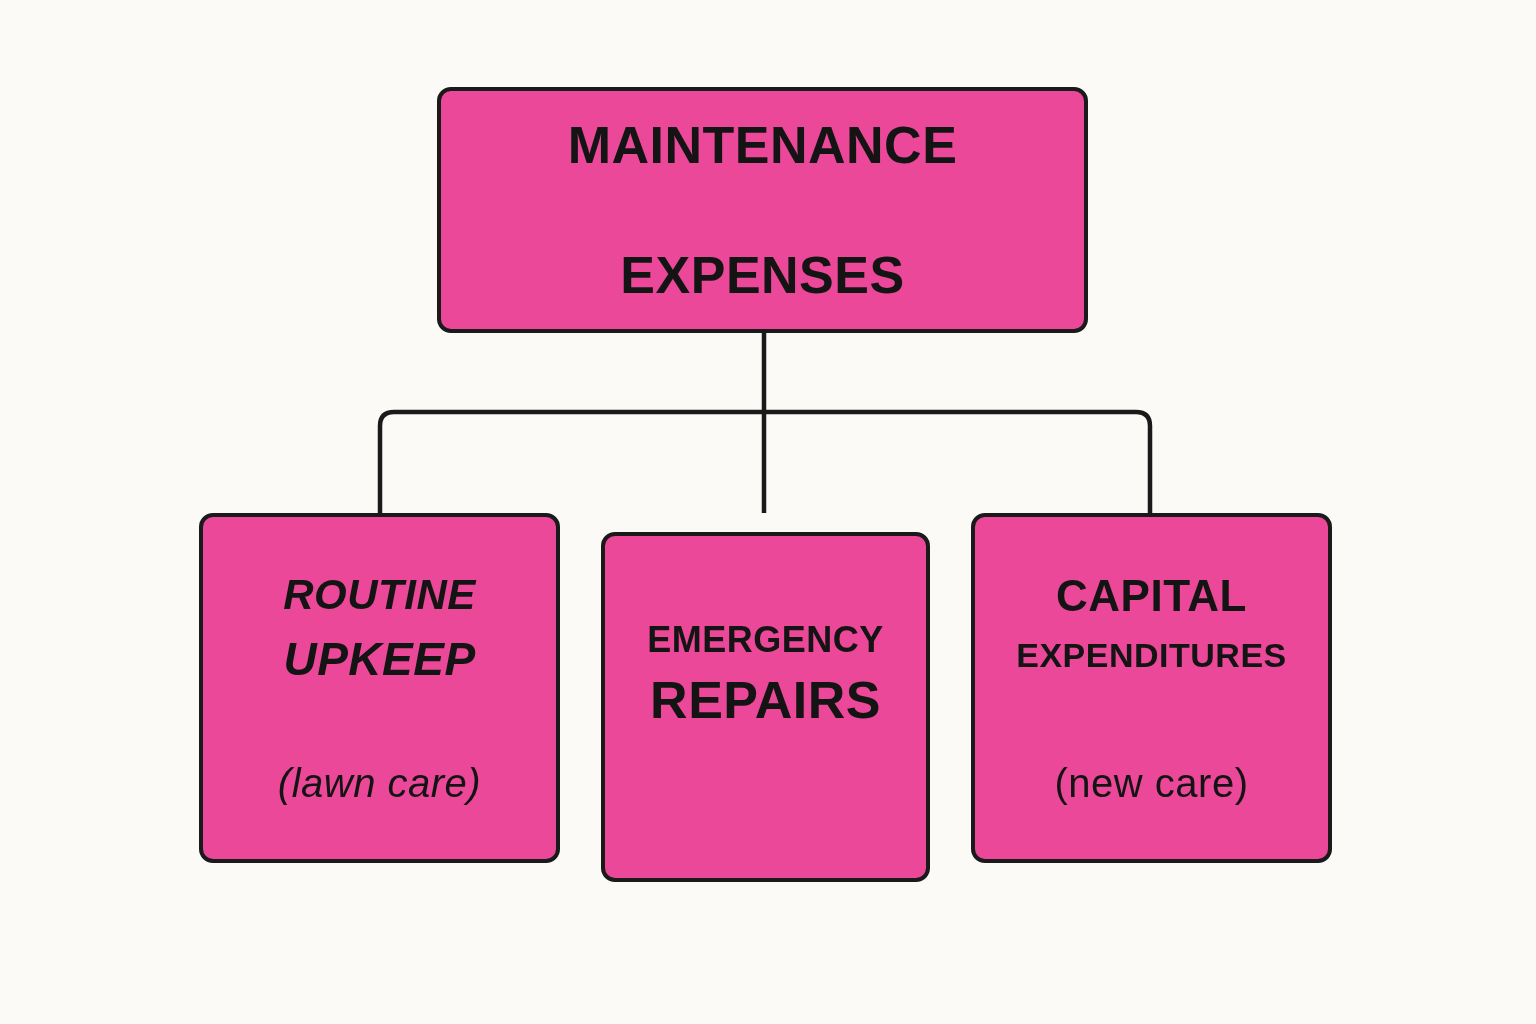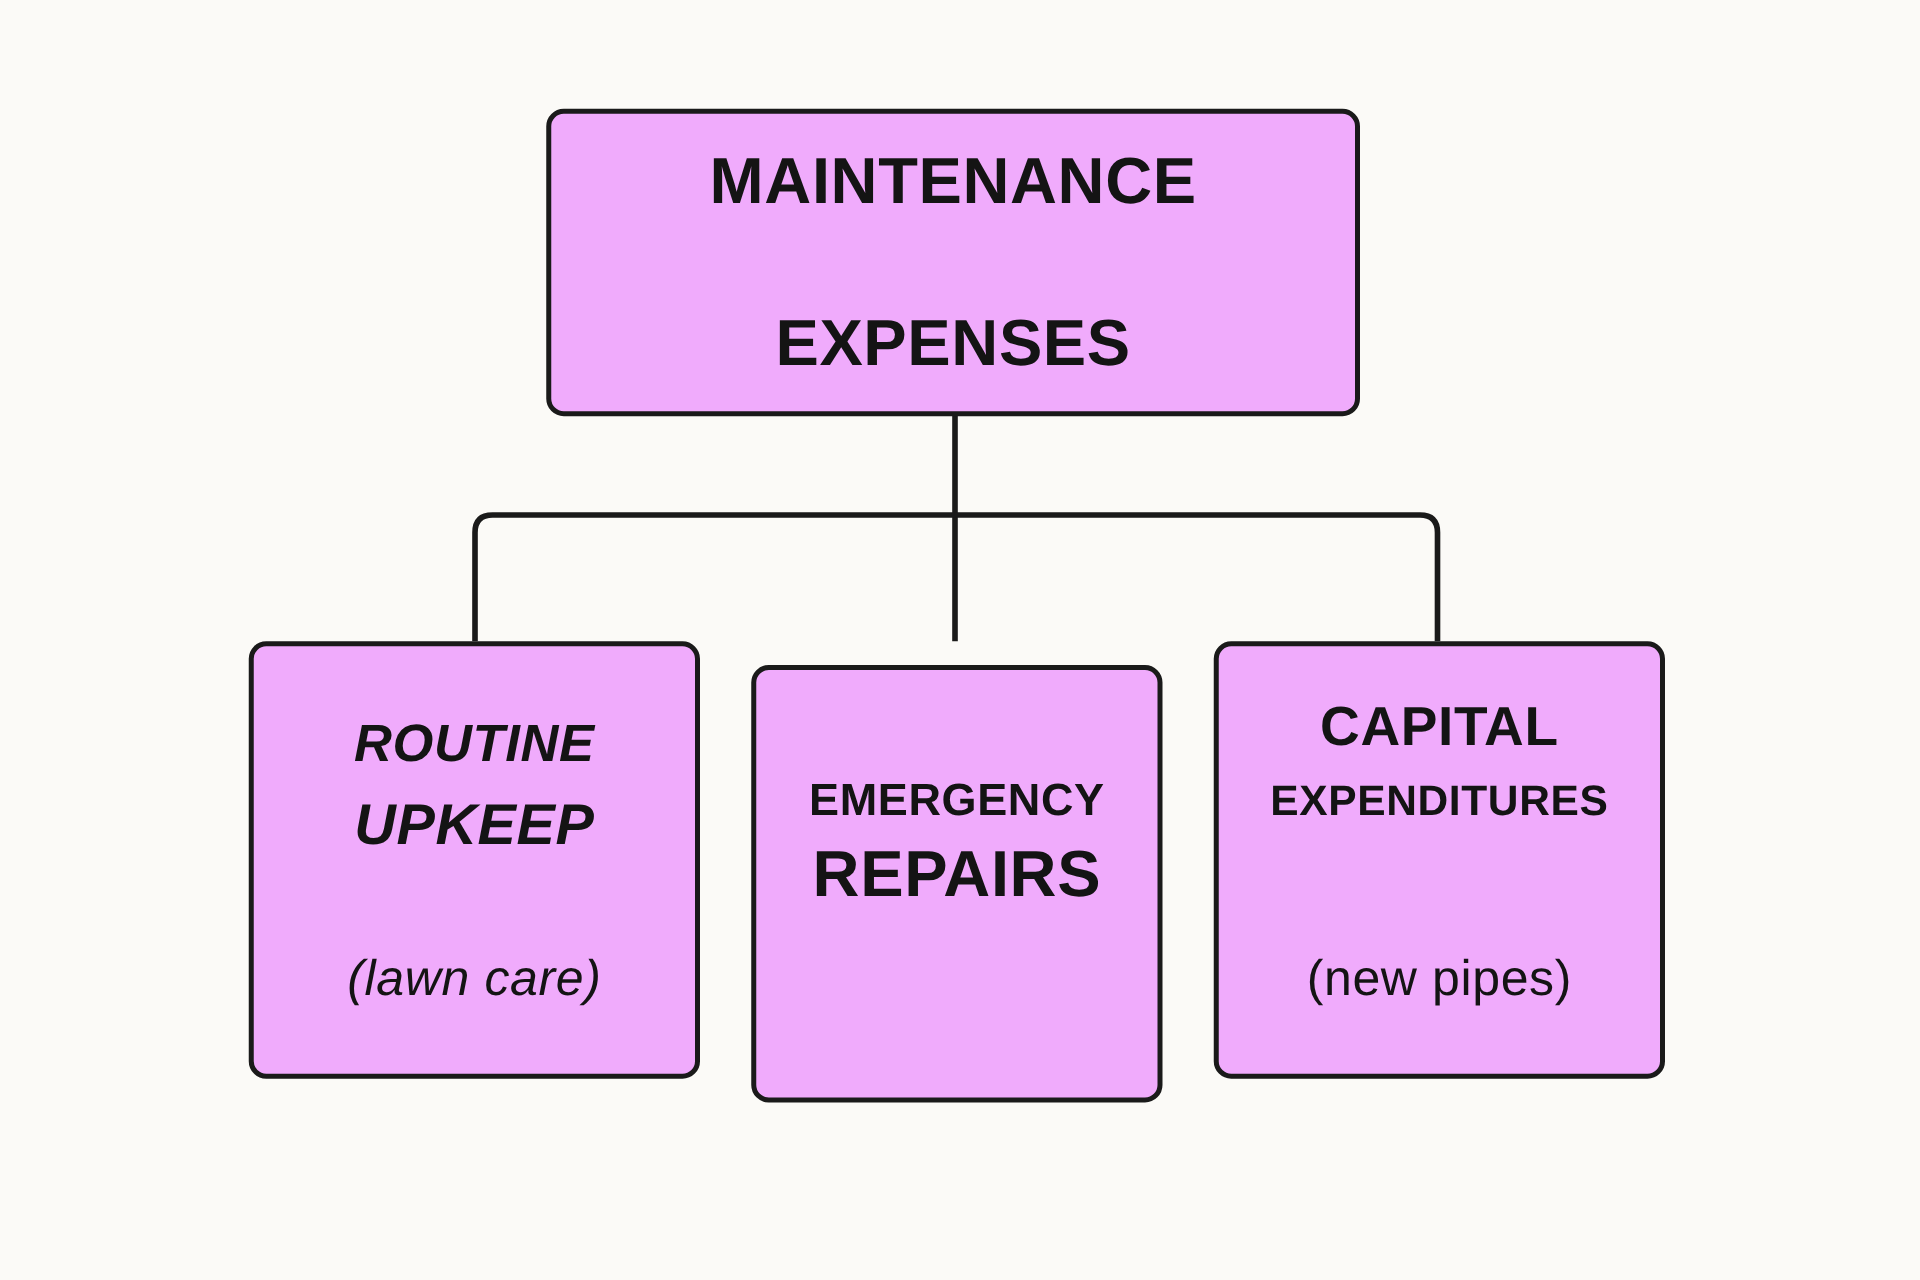--- a/index.html
+++ b/index.html
@@ -19,21 +19,21 @@
   .connectors {
     position: absolute;
     left: 0; top: 0;
     width: 1536px;
     height: 1024px;
     pointer-events: none;
   }
   .node {
     position: absolute;
     box-sizing: border-box;
-    background: #f0abfc;
+    background: #ec4899;
     border: 4.5px solid #1A1A1A;
     border-radius: 14px;
     color: #141414;
     text-align: center;
     gap: 48px;
   }
   .node--root {
     left: 437px; top: 87px;
     width: 651px; height: 246px;
     display: flex;
@@ -59,21 +59,21 @@
   .child-title {
     display: block;
     white-space: nowrap;
     font-weight: 700;
     letter-spacing: 0.5px;
   }
   .node--left .line1   { margin-top: 46px; font-size: 42px; line-height: 64px; }
   .node--left .line2   { font-size: 46px; line-height: 64px; }
   .node--middle .line1 { margin-top: 76px; font-size: 36px; line-height: 56px; font-weight: 600; }
   .node--middle .line2 { font-size: 52px; line-height: 64px; }
-  .node--right .line1  { margin-top: 32px; font-size: 44px; line-height: 66px; }
+  .node--right .line1  { margin-top: 46px; font-size: 44px; line-height: 66px; }
   .node--right .line2  { font-size: 34px; line-height: 52px; }
 
   .example {
     position: absolute;
     left: 0;
     top: 242px;
     width: 100%;
     font-size: 40px;
     font-weight: 400;
     line-height: 48px;
@@ -107,16 +107,16 @@
   </div>
 
   <div class="node node--child node--middle">
     <span class="child-title line1">EMERGENCY</span>
     <span class="child-title line2">REPAIRS</span>
   </div>
 
   <div class="node node--child node--right">
     <span class="child-title line1">CAPITAL</span>
     <span class="child-title line2">EXPENDITURES</span>
-    <div class="example">(new pipes)</div>
+    <div class="example">(new care)</div>
   </div>
 
 </div>
 
 </body></html>

